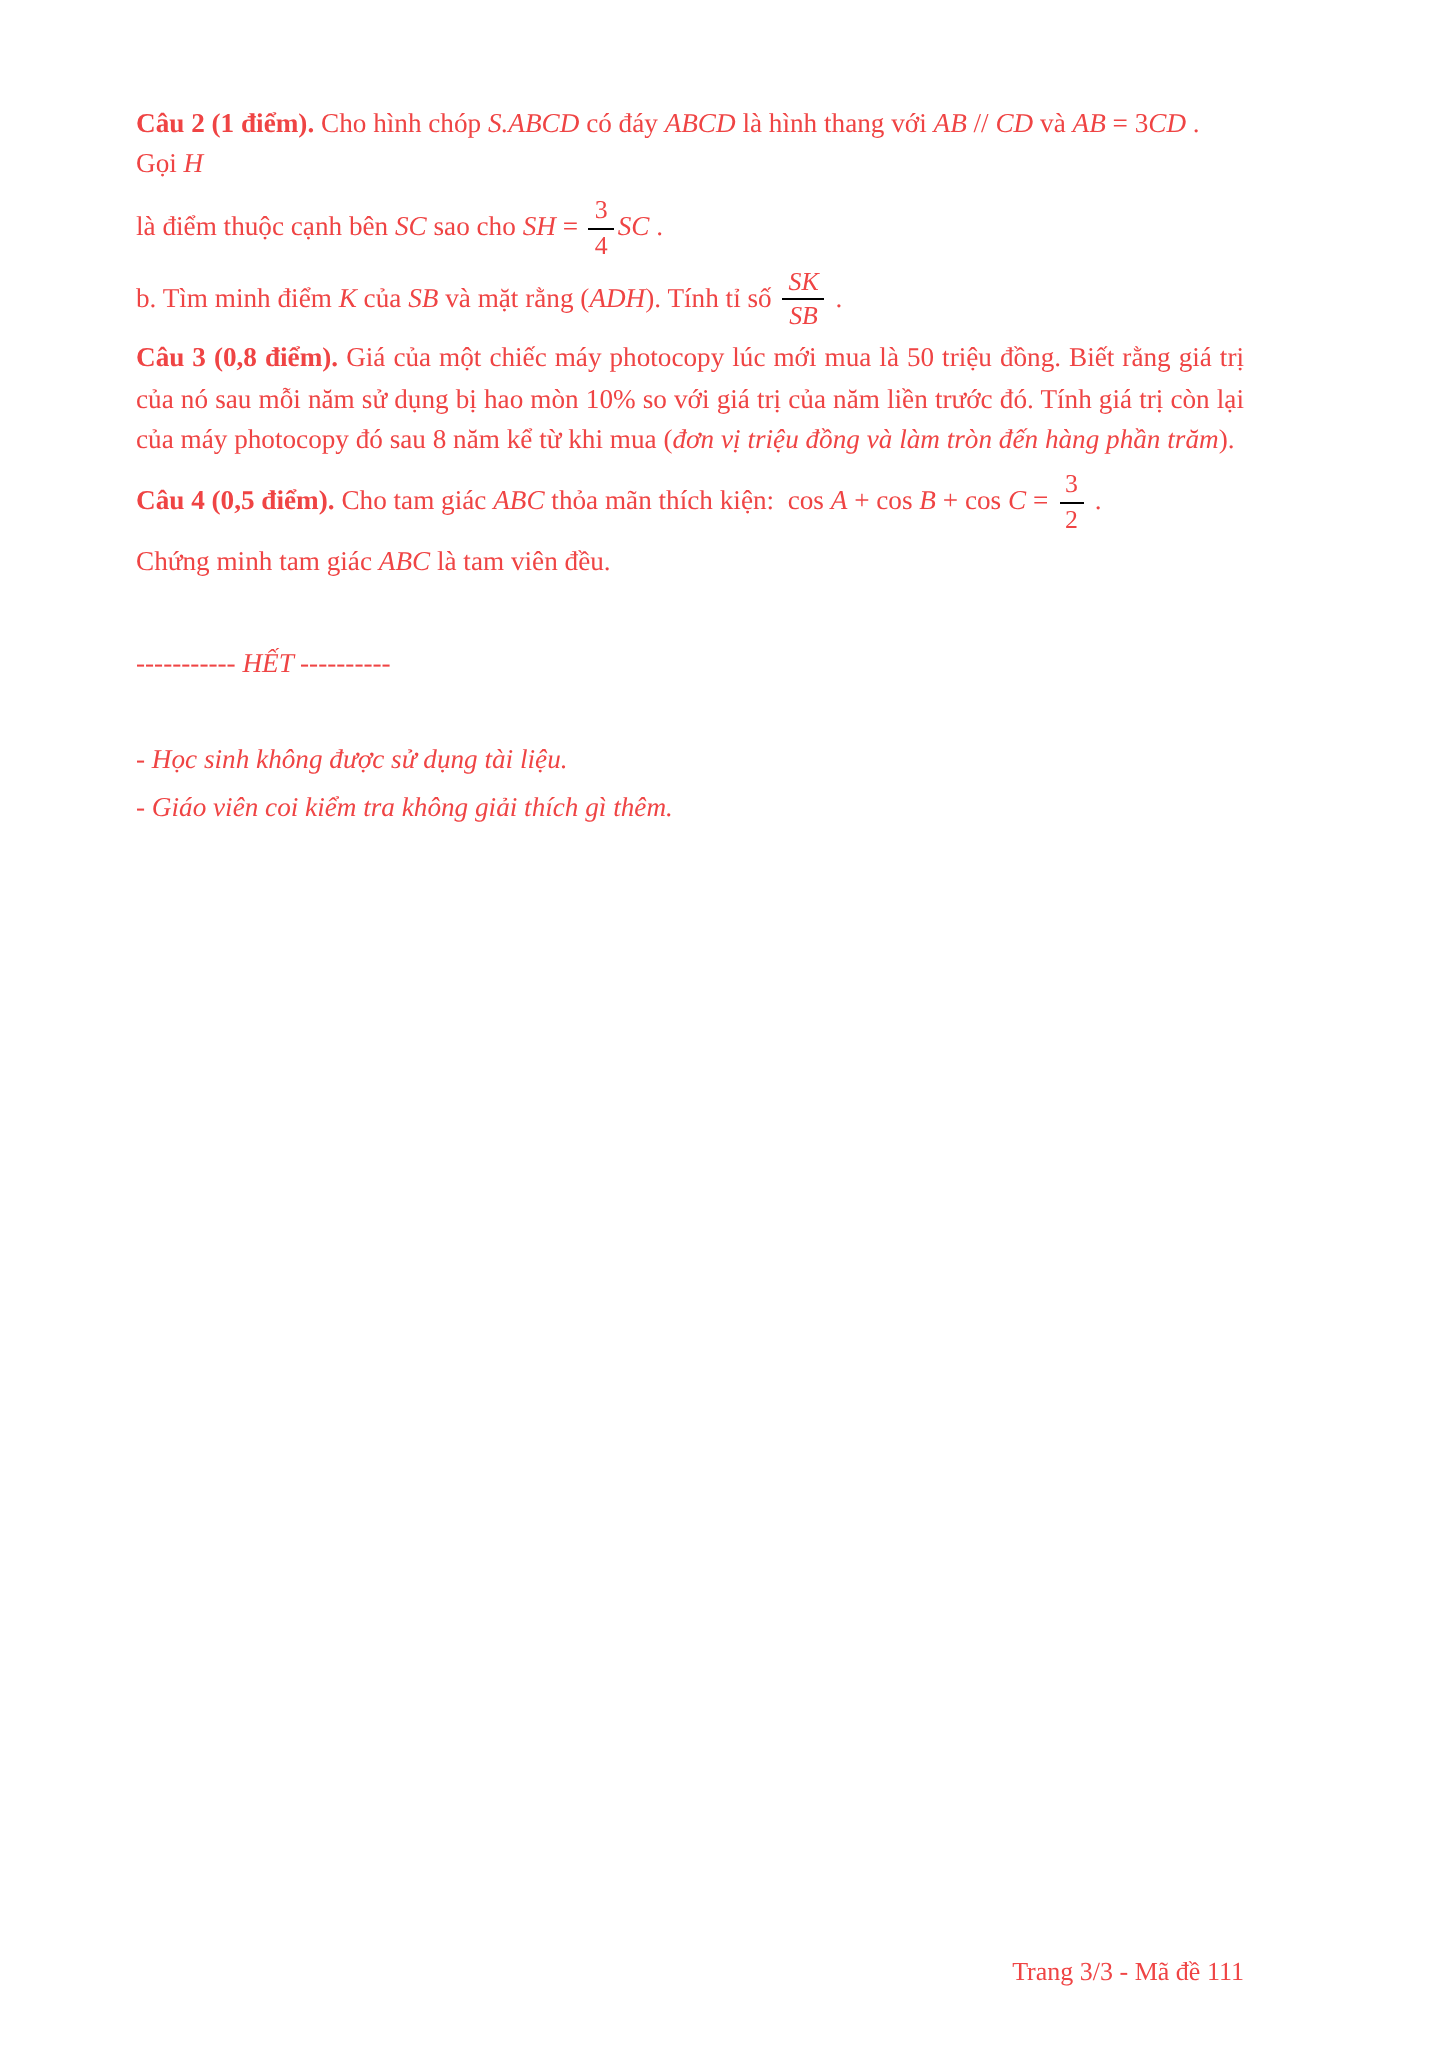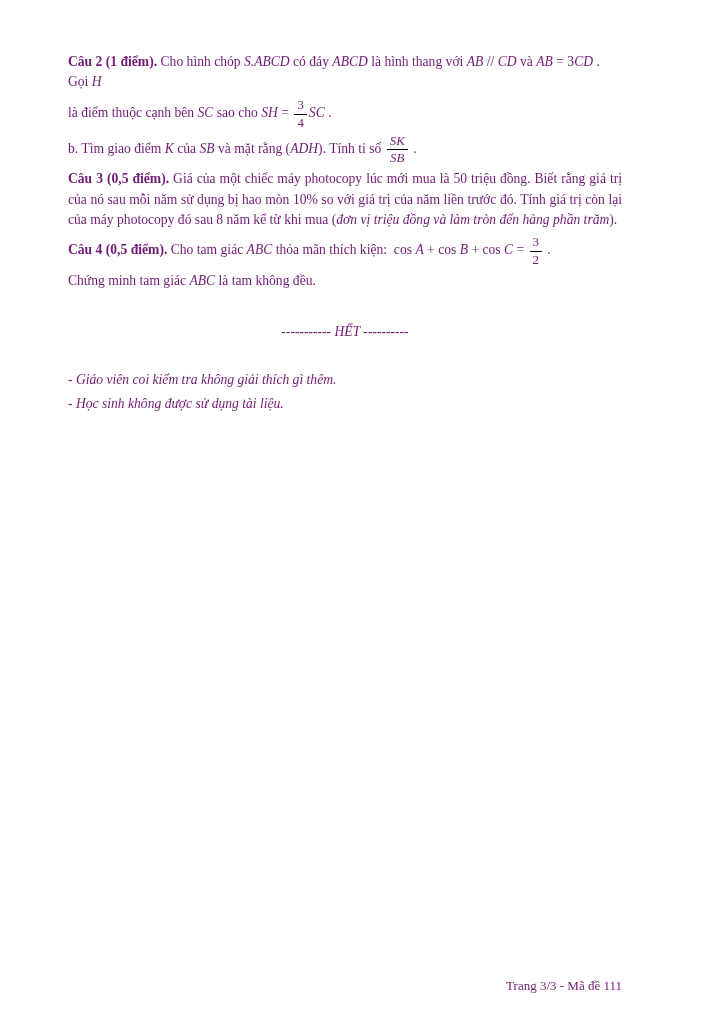--- a/index.html
+++ b/index.html
@@ -8,21 +8,21 @@
     background: #ffffff;
   }
   .page {
     position: relative;
     width: 658px;
     height: 1024px;
     box-sizing: border-box;
     background: #ffffff;
     font-family: "Liberation Serif", "DejaVu Serif", serif;
     font-size: 13.6px;
-    color: #701a75;
+    color: #ef4444;
     padding: 52px 36px 0 68px;
     overflow: hidden;
   }
   p {
     margin: 0 0 5px 0;
     line-height: 1.5;
   }
   p span { white-space: pre-wrap; }
   .b  { font-weight: bold; }
   .i  { font-style: italic; }
@@ -40,21 +40,20 @@
     display: block;
     border-bottom: 1px solid #000;
     padding: 0 3px 1px 3px;
   }
   .frac .den {
     display: block;
     padding: 1px 3px 0 3px;
   }
   .line-frac { margin-bottom: 3px; }
   .het-line {
-    text-align: center;
     font-style: italic;
     margin: 30px 0 28px 0;
   }
   .note {
     font-style: italic;
     margin-bottom: 4px;
   }
   .footer {
     position: absolute;
     right: 36px;
@@ -70,35 +69,35 @@
   <p>
     <span class="b">Câu 2 (1 điểm).</span><span> Cho hình chóp </span><span class="i">S.ABCD</span><span> có đáy </span><span class="i">ABCD</span><span> là hình thang với </span><span class="i">AB</span><span> // </span><span class="i">CD</span><span> và </span><span class="i">AB</span><span> = 3</span><span class="i">CD</span><span> . Gọi </span><span class="i">H</span>
   </p>
 
   <p class="line-frac">
     <span>là điểm thuộc cạnh bên </span><span class="i">SC</span><span> sao cho </span><span class="i">SH</span><span> = </span><span class="frac"><span class="num">3</span><span class="den">4</span></span><span class="i">SC</span><span> .</span>
   </p>
 
 
   <p class="line-frac">
-    <span>b. Tìm giao điểm </span><span class="i">K</span><span> của </span><span class="i">SB</span><span> và mặt rằng (</span><span class="i">ADH</span><span>). Tính tỉ số </span><span class="frac i"><span class="num">SK</span><span class="den">SB</span></span><span> .</span>
+    <span>b. Tìm minh điểm </span><span class="i">K</span><span> của </span><span class="i">SB</span><span> và mặt rằng (</span><span class="i">ADH</span><span>). Tính tỉ số </span><span class="frac i"><span class="num">SK</span><span class="den">SB</span></span><span> .</span>
   </p>
 
   <p class="justify">
-    <span class="b">Câu 3 (0,5 điểm).</span><span> Giá của một chiếc máy photocopy lúc mới mua là 50 triệu đồng. Biết rằng giá trị của nó sau mỗi năm sử dụng bị hao mòn 10% so với giá trị của năm liền trước đó. Tính giá trị còn lại của máy photocopy đó sau 8 năm kể từ khi mua (</span><span class="bi">đơn vị triệu đồng và làm tròn đến hàng phần trăm</span><span>).</span>
+    <span class="b">Câu 3 (0,8 điểm).</span><span> Giá của một chiếc máy photocopy lúc mới mua là 50 triệu đồng. Biết rằng giá trị của nó sau mỗi năm sử dụng bị hao mòn 10% so với giá trị của năm liền trước đó. Tính giá trị còn lại của máy photocopy đó sau 8 năm kể từ khi mua (</span><span class="bi">đơn vị triệu đồng và làm tròn đến hàng phần trăm</span><span>).</span>
   </p>
 
   <p class="line-frac">
     <span class="b">Câu 4 (0,5 điểm).</span><span> Cho tam giác </span><span class="i">ABC</span><span> thỏa mãn thích kiện:  </span><span>cos </span><span class="i">A</span><span> + cos </span><span class="i">B</span><span> + cos </span><span class="i">C</span><span> = </span><span class="frac"><span class="num">3</span><span class="den">2</span></span><span> .</span>
   </p>
 
   <p>
-    <span>Chứng minh tam giác </span><span class="i">ABC</span><span> là tam không đều.</span>
+    <span>Chứng minh tam giác </span><span class="i">ABC</span><span> là tam viên đều.</span>
   </p>
 
   <p class="het-line">----------- HẾT ----------</p>
 
+  <p class="note">- Học sinh không được sử dụng tài liệu.</p>
   <p class="note">- Giáo viên coi kiểm tra không giải thích gì thêm.</p>
-  <p class="note">- Học sinh không được sử dụng tài liệu.</p>
 
   <div class="footer">Trang 3/3 - Mã đề 111</div>
 
 </div>
 
 </body></html>

